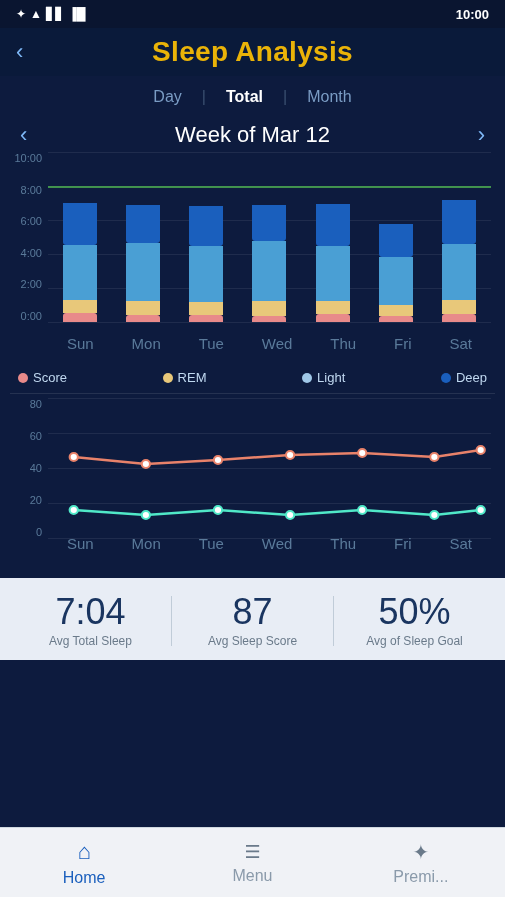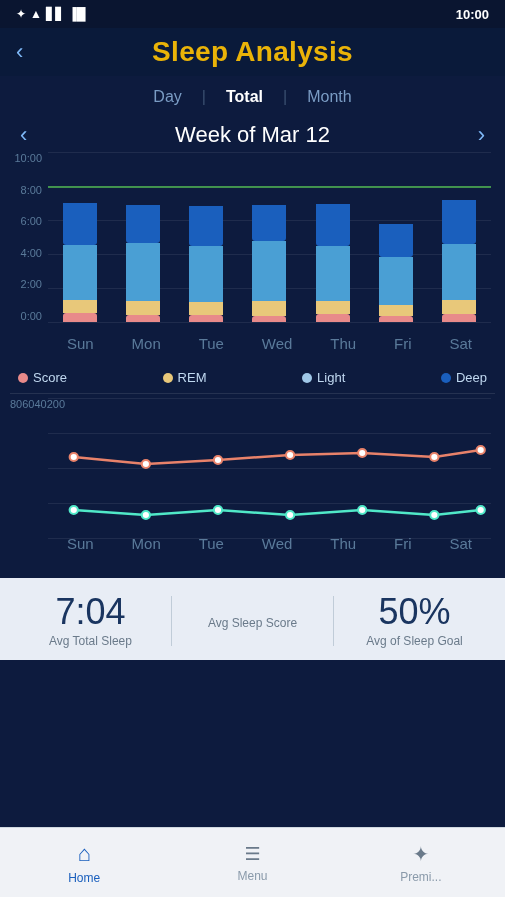--- a/index.html
+++ b/index.html
@@ -239,21 +239,21 @@
       margin-left: 38px;
       margin-right: 4px;
     }
     .line-chart-y {
       position: absolute;
       left: 0;
       top: 0;
       width: 36px;
       height: 140px;
       display: flex;
-      flex-direction: row;
+      flex-direction: column;
       justify-content: space-between;
       font-size: 11px;
       color: #5a7a9a;
       text-align: right;
       padding-right: 4px;
     }
     .line-chart-x {
       position: absolute;
       bottom: 26px;
       left: 38px;
@@ -309,21 +309,21 @@
       flex-direction: column;
       align-items: center;
       gap: 4px;
       cursor: pointer;
       flex: 1;
     }
     .nav-icon {
       font-size: 22px;
     }
     .nav-label {
-      font-size: 12px;
+      font-size: 16px;
       color: #8a9aaa;
     }
     .nav-item.active .nav-label {
       color: #1a5fbd;
     }
     .nav-item.active .nav-icon {
       color: #1a5fbd;
     }
 
     
@@ -548,20 +548,21 @@
 
 </div>
 
 <div class="stats-section">
   <div class="stat-item">
     <div class="stat-value">7:04</div>
     <div class="stat-label">Avg Total Sleep</div>
   </div>
   <div class="stat-divider"></div>
   <div class="stat-item">
+    <div class="stat-value">87</div>
     <div class="stat-label">Avg Sleep Score</div>
   </div>
   <div class="stat-divider"></div>
   <div class="stat-item">
     <div class="stat-value">50%</div>
     <div class="stat-label">Avg of Sleep Goal</div>
   </div>
 </div>
 
 <div class="bottom-nav">

